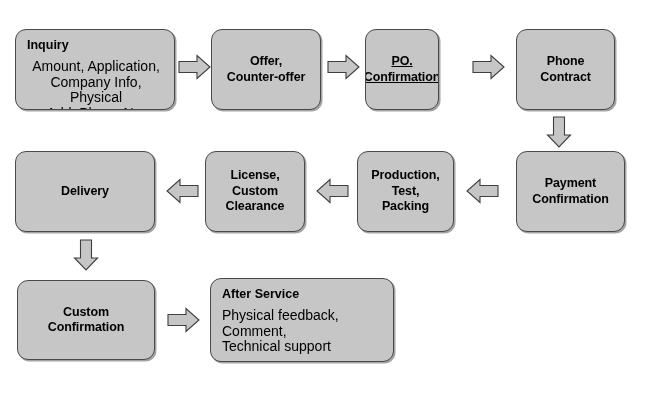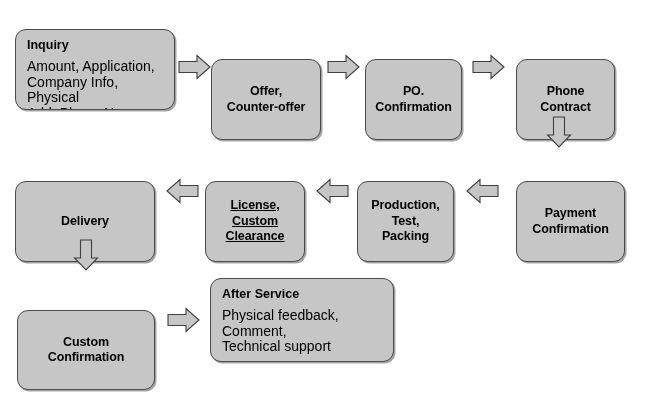--- a/index.html
+++ b/index.html
@@ -31,21 +31,20 @@
     color: #000000;
     display: flex;
     flex-direction: column;
     overflow: hidden;
   }
   
   .node.centered {
     align-items: center;
     justify-content: center;
     text-align: center;
-    margin-top: 30px;
   }
   .node.centered .node-title {
     font-weight: bold;
     font-size: 12.5px;
     line-height: 15.5px;
     letter-spacing: -0.1px;
     white-space: pre-line;
   }
   
   .node.detail {
@@ -80,21 +79,21 @@
     stroke: #3f3f3f;
     stroke-width: 1.1;
     stroke-linejoin: miter;
   }
 </style>
 </head>
 <body>
 
 <div id="canvas">
 
-  <div class="node detail" style="left:15px; top:29px; width:160px; height:81px;">
+  <div class="node detail" style="left:15px; top:29px; width:160px; height:81px;text-align:center;">
     <div class="node-title">Inquiry</div>
     <div class="node-body">Amount, Application,
 Company Info, Physical
 Add, Phone No.</div>
   </div>
 
   <div class="arrow" style="left:178px; top:54px; width:33px; height:26px;">
     <svg width="33" height="26" viewBox="0 0 33 26" aria-hidden="true">
       <polygon class="shaft" points="1,7.5 19,7.5 19,1.5 32,13 19,24.5 19,18.5 1,18.5"></polygon>
     </svg>
@@ -104,21 +103,21 @@
     <div class="node-title">Offer,
 Counter-offer</div>
   </div>
 
   <div class="arrow" style="left:327px; top:54px; width:33px; height:26px;">
     <svg width="33" height="26" viewBox="0 0 33 26" aria-hidden="true">
       <polygon class="shaft" points="1,7.5 19,7.5 19,1.5 32,13 19,24.5 19,18.5 1,18.5"></polygon>
     </svg>
   </div>
 
-  <div class="node centered" style="left:365px; top:29px; width:97px; height:81px;">
+  <div class="node centered" style="left:365px; top:29px; width:74px; height:81px;text-decoration:underline;">
     <div class="node-title">PO.
 Confirmation</div>
   </div>
 
   <div class="arrow" style="left:472px; top:54px; width:33px; height:26px;">
     <svg width="33" height="26" viewBox="0 0 33 26" aria-hidden="true">
       <polygon class="shaft" points="1,7.5 19,7.5 19,1.5 32,13 19,24.5 19,18.5 1,18.5"></polygon>
     </svg>
   </div>
 
@@ -136,21 +135,21 @@
   <div class="node centered" style="left:15px; top:151px; width:140px; height:81px;">
     <div class="node-title">Delivery</div>
   </div>
 
   <div class="arrow" style="left:166px; top:178px; width:33px; height:26px;">
     <svg width="33" height="26" viewBox="0 0 33 26" aria-hidden="true">
       <polygon class="shaft" points="32,7.5 14,7.5 14,1.5 1,13 14,24.5 14,18.5 32,18.5"></polygon>
     </svg>
   </div>
 
-  <div class="node centered" style="left:205px; top:151px; width:100px; height:81px;text-decoration:underline;">
+  <div class="node centered" style="left:205px; top:151px; width:100px; height:81px;">
     <div class="node-title">License,
 Custom
 Clearance</div>
   </div>
 
   <div class="arrow" style="left:316px; top:178px; width:33px; height:26px;">
     <svg width="33" height="26" viewBox="0 0 33 26" aria-hidden="true">
       <polygon class="shaft" points="32,7.5 14,7.5 14,1.5 1,13 14,24.5 14,18.5 32,18.5"></polygon>
     </svg>
   </div>

